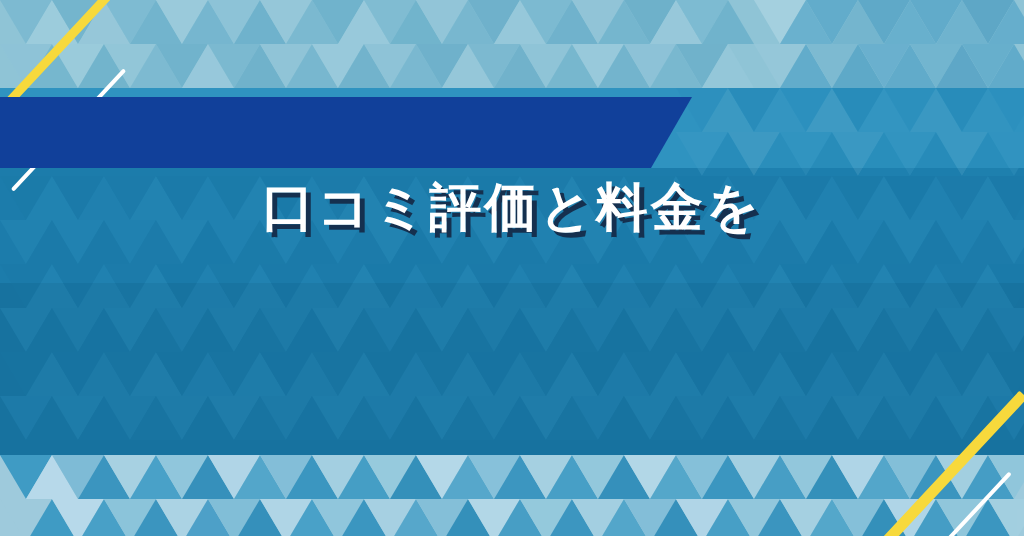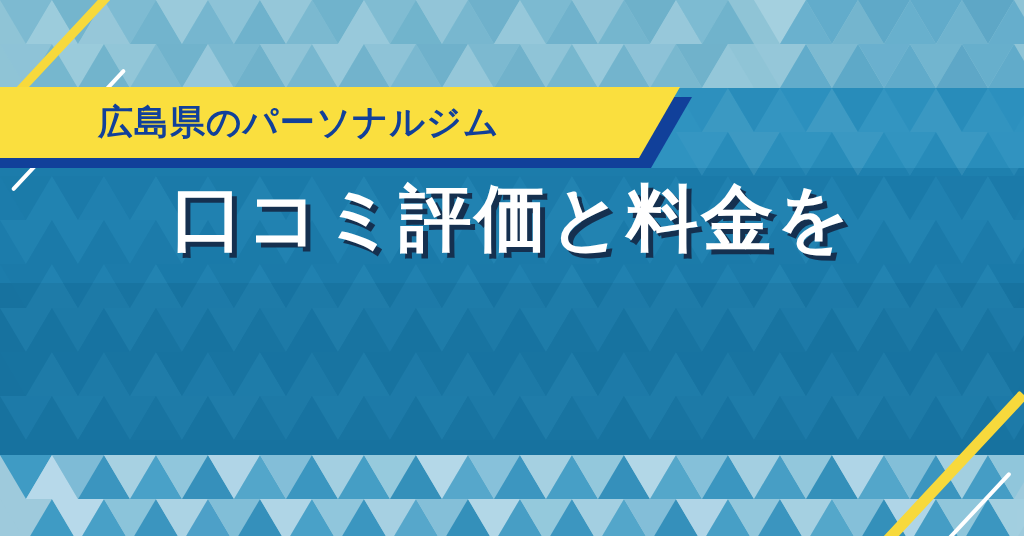--- a/index.html
+++ b/index.html
@@ -116,21 +116,21 @@
     text-align: center;
     color: #ffffff;
     font-weight: 700;
     line-height: 1.13;
     letter-spacing: 3px;
     text-shadow: 5px 5px 0 #15304f;
     font-family: "DejaVu Sans", "Liberation Sans", sans-serif;
   }
   .headline-line {
     display: block;
-    font-size: 72px;
+    font-size: 52px;
     white-space: nowrap;
   }
   .headline-line + .headline-line {
     margin-top: 14px;
   }
 </style>
 </head>
 <body>
 
 <div id="banner">
@@ -592,22 +592,19 @@
     </g>
   </svg>
 
   <div class="stripe stripe-tl-yellow"></div>
   <div class="stripe stripe-tl-white"></div>
   <div class="stripe stripe-br-yellow"></div>
   <div class="stripe stripe-br-white"></div>
 
   <div class="ribbon-wrap">
     <div class="ribbon-shadow"></div>
-    <div class="ribbon">
-      <span class="ribbon-text">広島県のパーソナルジム</span>
-    </div>
   </div>
 
   <div class="headline">
     <span class="headline-line">口コミ評価と料金を</span>
   </div>
 
 </div>
 
 </body></html>

